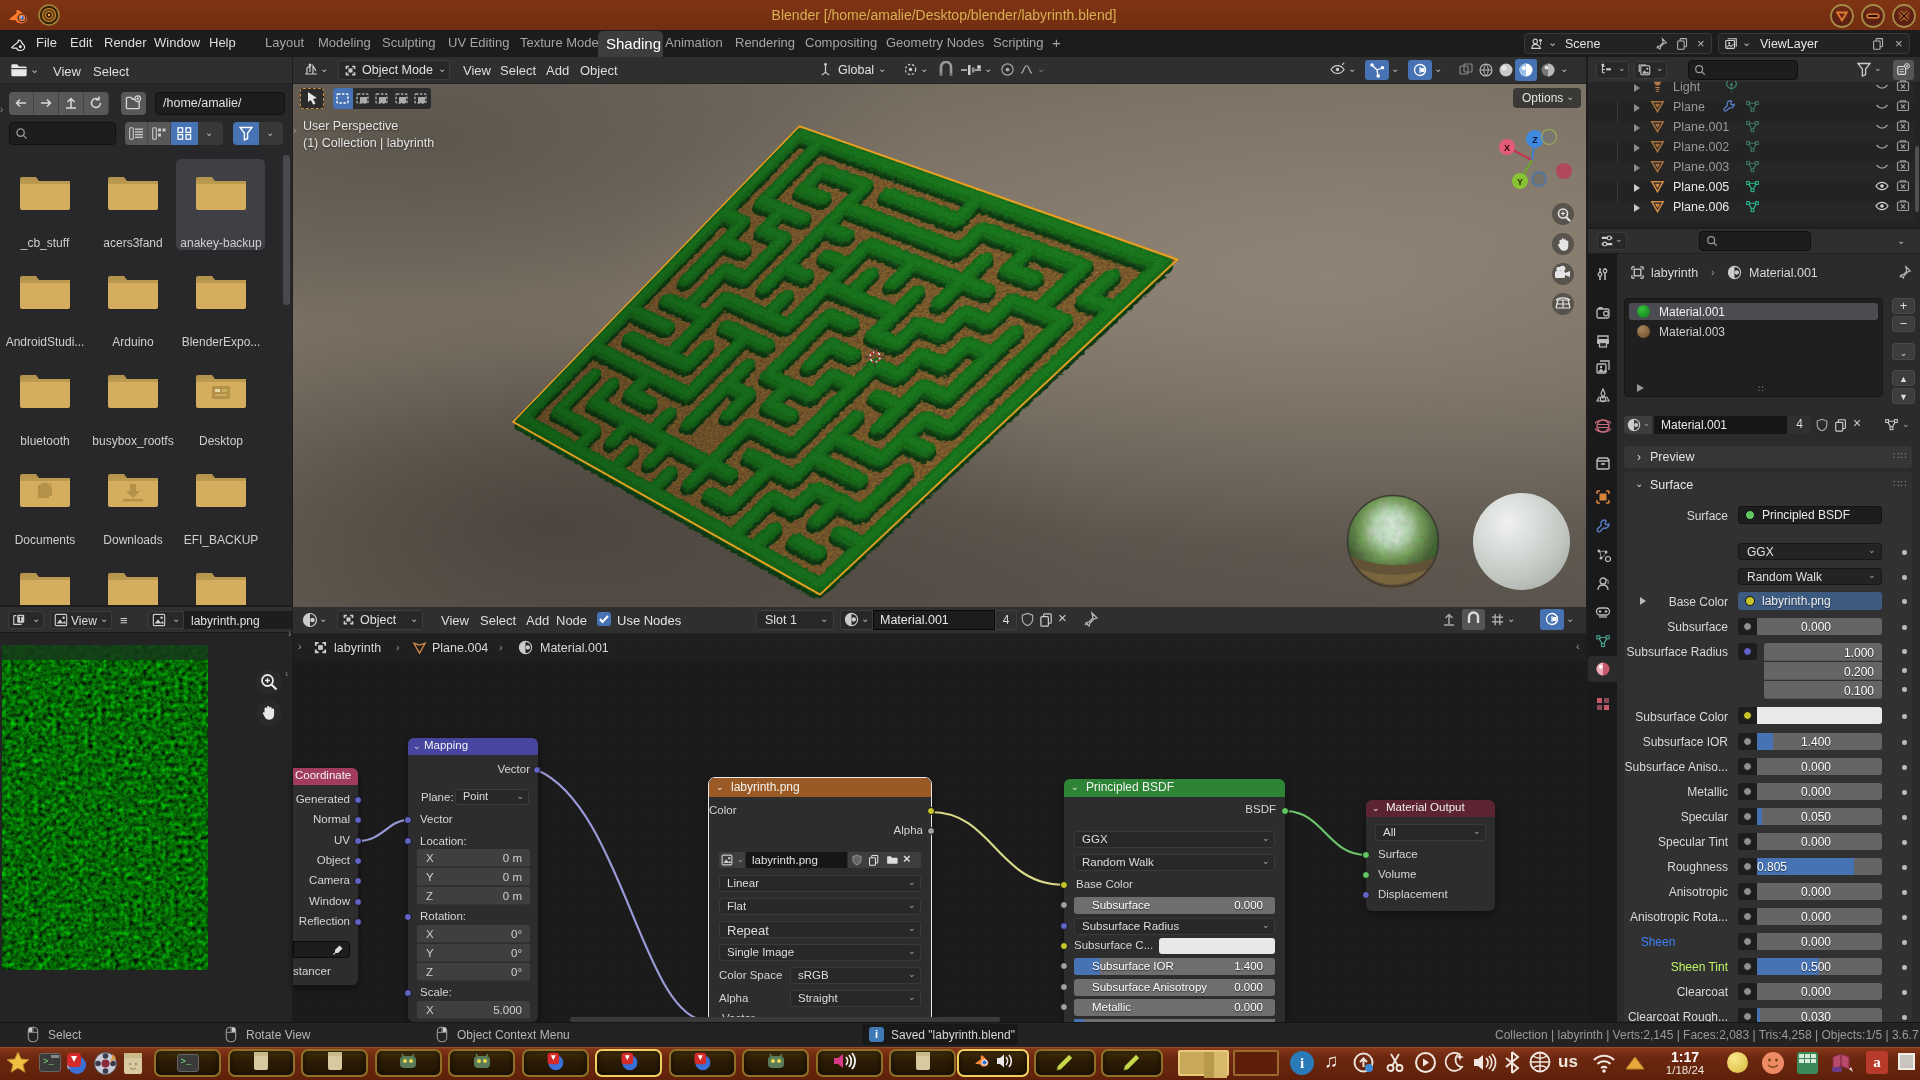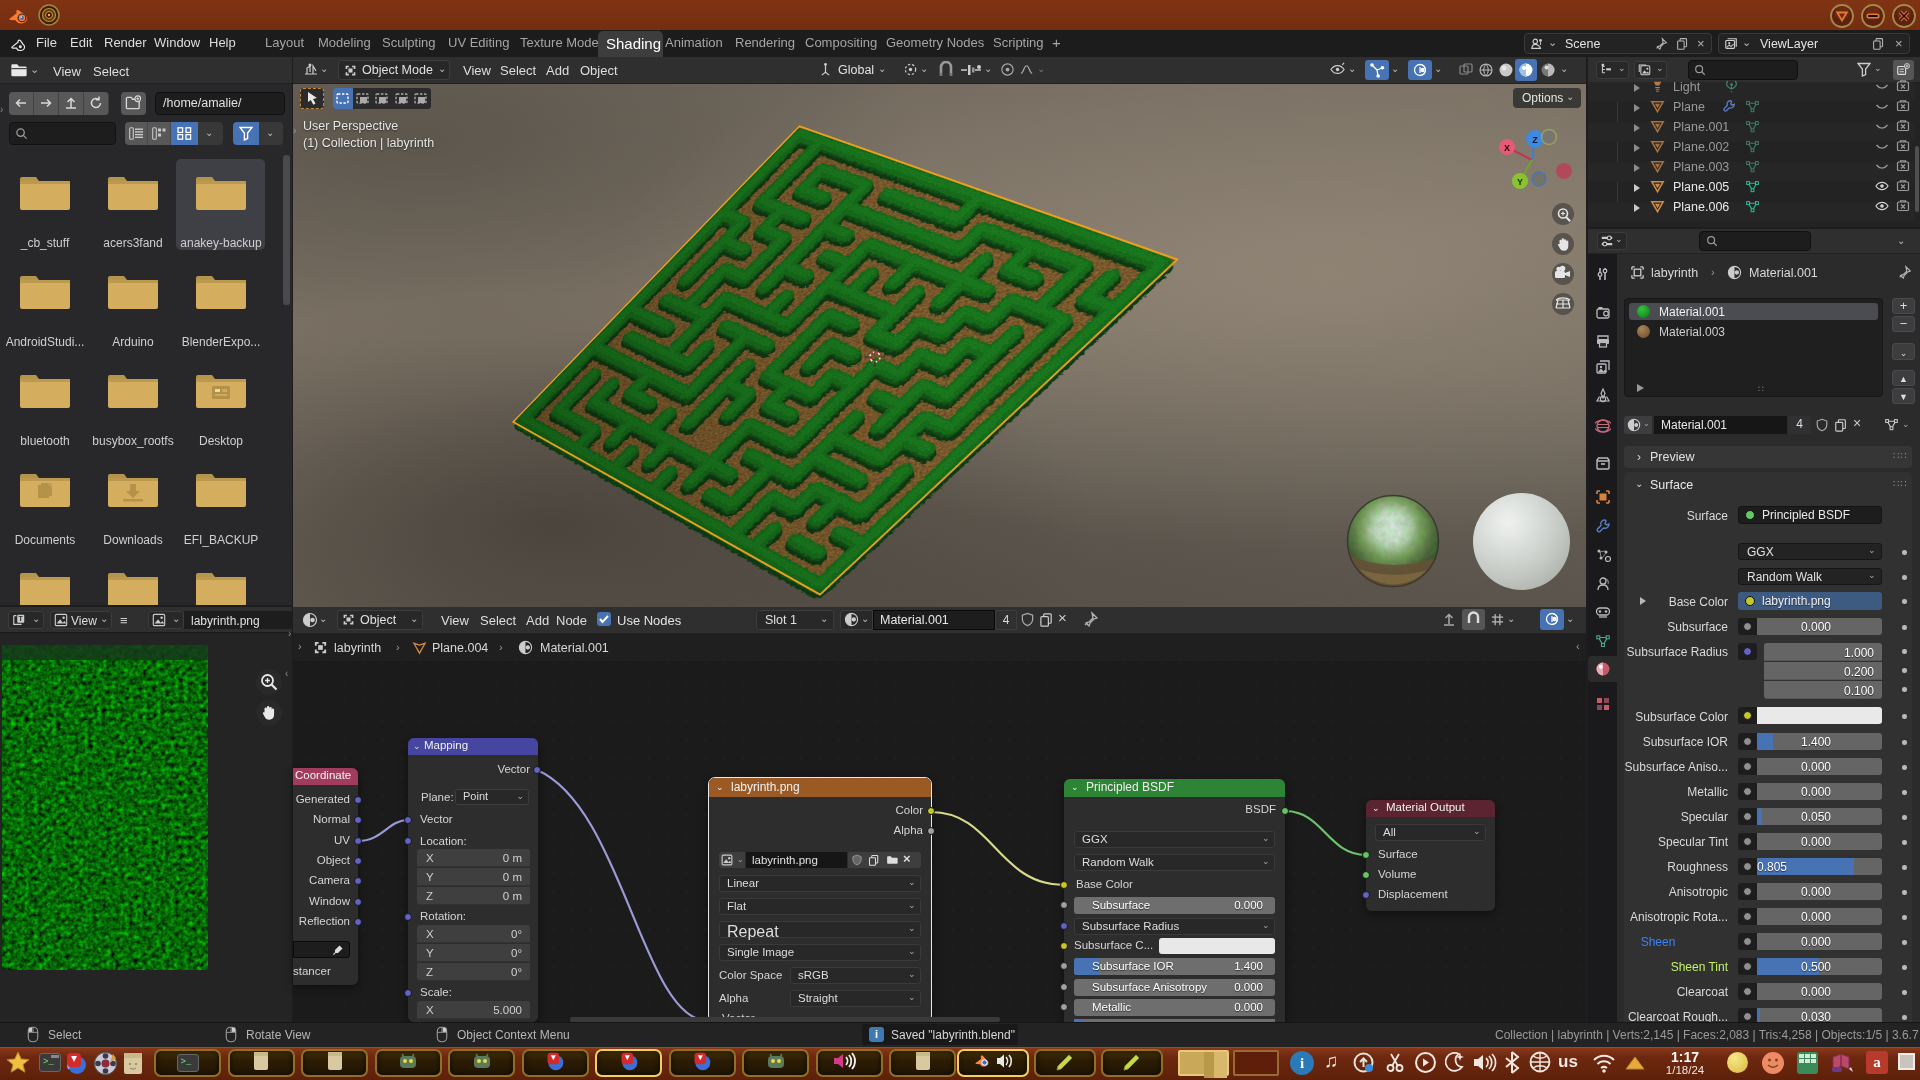--- a/index.html
+++ b/index.html
@@ -13,20 +13,21 @@
 <circle cx="16.6" cy="13.4" r="4.6" fill="#ff7a2f" stroke="#2a2a2a" stroke-width="1.4"></circle>
 <circle cx="16.6" cy="13.4" r="2.2" fill="#2f6fd0"></circle>
 <circle cx="15.6" cy="12.4" r="1.0" fill="#e8f0ff"></circle>
 </svg>
     <svg class="abs" style="left:38px;top:4px" width="22" height="22" viewBox="0 0 22 22">
 <circle cx="11" cy="11" r="10" fill="#3a2408" stroke="#a4843e" stroke-width="1.5"></circle>
 <circle cx="11" cy="11" r="6.5" fill="#6b3a10" stroke="#c08a30" stroke-width="1.2"></circle>
 <circle cx="11" cy="11" r="3.5" fill="#3a1a05" stroke="#d09a40" stroke-width="1"></circle>
 <circle cx="11" cy="11" r="1.2" fill="#e8b050"></circle>
 </svg>
+    <div class="abs" style="left:0;top:0;width:1888px;height:30px;display:flex;align-items:center;justify-content:center;color:#d8af52;font-size:14px">Blender [/home/amalie/Desktop/blender/labyrinth.blend]</div>
     <svg class="abs" style="left:1830px;top:4px" width="24" height="24" viewBox="0 0 24 24">
 <circle cx="12" cy="12" r="11" fill="#5d2113" stroke="#a58a45" stroke-width="1.8"></circle>
 <circle cx="12" cy="9" r="7" fill="#7a2e18" opacity="0.6"></circle>
       <path d="M7.2 8.5h9.6L12 16.5z" fill="none" stroke="#e07c30" stroke-width="1.8"></path>
     </svg>
     <svg class="abs" style="left:1861px;top:4px" width="24" height="24" viewBox="0 0 24 24">
 <circle cx="12" cy="12" r="11" fill="#5d2113" stroke="#a58a45" stroke-width="1.8"></circle>
 <circle cx="12" cy="9" r="7" fill="#7a2e18" opacity="0.6"></circle>
       <rect x="6.2" y="10.2" width="11.6" height="3.6" rx="1.8" fill="#1d0d05" stroke="#e07c30" stroke-width="1.6"></rect>
     </svg>
@@ -706,21 +707,21 @@
     <div class="abs" style="left:404px;top:989px;width:8px;height:8px;border-radius:50%;background:#6363c7;border:1px solid #151515"></div>
     <div class="abs" style="left:420px;top:986px;color:#d5d5d5;font-size:11.5px">Scale:</div>
     <div class="abs" style="left:417px;top:1001px;width:113px;height:18px;background:#3f3f3f;border-radius:3px 3px 0 0;border-bottom:1px solid #333"></div>
     <div class="abs" style="left:426px;top:1004px;color:#cfcfcf;font-size:11.5px">X</div>
     <div class="abs" style="left:417px;top:1004px;width:105px;text-align:right;color:#cfcfcf;font-size:11.5px">5.000</div>
     <div class="abs" style="left:709px;top:778px;width:222px;height:244px;background:#2e2e2ef2;border-radius:6px;box-shadow:0 3px 10px #0008;outline:1.4px solid #e8e8e8"></div>
     <div class="abs" style="left:709px;top:778px;width:222px;height:19px;background:#9b5a24;border-radius:6px 6px 0 0">
       <div style="color:#f2f2f2;font-size:12px;margin:2px 0 0 22px">labyrinth.png</div>
       <div style="position:absolute;left:7px;top:4px;color:#eee;font-size:9px">⌄</div>
     </div>
-    <div class="abs" style="left:709px;top:804px;width:214px;text-align:right;color:#d5d5d5;font-size:11.5px">Color</div>
+    <div class="abs" style="left:709px;top:804px;width:214px;text-align:left;color:#d5d5d5;font-size:11.5px">Color</div>
     <div class="abs" style="left:927px;top:807px;width:8px;height:8px;border-radius:50%;background:#c7c729;border:1px solid #151515"></div>
     <div class="abs" style="left:709px;top:824px;width:214px;text-align:right;color:#d5d5d5;font-size:11.5px">Alpha</div>
     <div class="abs" style="left:927px;top:827px;width:8px;height:8px;border-radius:50%;background:#a0a0a0;border:1px solid #151515"></div>
     <div class="abs" style="left:719px;top:852px;width:27px;height:16px;background:#3e3e3e;border-radius:3px 0 0 3px;border-right:1px solid #2c2c2c"></div>
     <svg class="abs" style="left:721px;top:854px" width="12" height="12" viewBox="0 0 16 16">
       <rect x="1.5" y="1.5" width="13" height="13" rx="1.5" fill="none" stroke="#ccc" stroke-width="1.5"></rect>
       <circle cx="11" cy="5.5" r="1.6" fill="#ccc"></circle>
       <path d="M3 12l4-5 3 4 2-2 2 3z" fill="#ccc"></path>
     </svg>
     <div class="abs" style="left:737px;top:855px;color:#aaa;font-size:8px">⌄</div>
@@ -738,21 +739,21 @@
       <path d="M1.5 4a1 1 0 011-1h4l1.5 2h6.5a1 1 0 011 1v6a1 1 0 01-1 1h-12a1 1 0 01-1-1z" fill="#ddd"></path>
     </svg>
     <div class="abs" style="left:903px;top:851px;color:#ddd;font-size:13px;font-weight:bold">×</div>
     <div class="abs" style="left:719px;top:875px;width:202px;height:17px;background:#282828;border:1px solid #3a3a3a;border-radius:3px"></div>
     <div class="abs" style="left:727px;top:877px;color:#ddd;font-size:11.5px">Linear</div>
     <div class="abs" style="left:908px;top:877px;color:#aaa;font-size:9px">⌄</div>
     <div class="abs" style="left:719px;top:898px;width:202px;height:17px;background:#282828;border:1px solid #3a3a3a;border-radius:3px"></div>
     <div class="abs" style="left:727px;top:900px;color:#ddd;font-size:11.5px">Flat</div>
     <div class="abs" style="left:908px;top:900px;color:#aaa;font-size:9px">⌄</div>
     <div class="abs" style="left:719px;top:921px;width:202px;height:17px;background:#282828;border:1px solid #3a3a3a;border-radius:3px"></div>
-    <div class="abs" style="left:727px;top:923px;color:#ddd;font-size:16px">Repeat</div>
+    <div class="abs" style="left:727px;top:923px;color:#ddd;font-size:13px">Repeat</div>
     <div class="abs" style="left:908px;top:923px;color:#aaa;font-size:9px">⌄</div>
     <div class="abs" style="left:719px;top:944px;width:202px;height:17px;background:#282828;border:1px solid #3a3a3a;border-radius:3px"></div>
     <div class="abs" style="left:727px;top:946px;color:#ddd;font-size:11.5px">Single Image</div>
     <div class="abs" style="left:908px;top:946px;color:#aaa;font-size:9px">⌄</div>
     <div class="abs" style="left:719px;top:969px;color:#d5d5d5;font-size:11.5px">Color Space</div>
     <div class="abs" style="left:790px;top:967px;width:131px;height:17px;background:#282828;border:1px solid #3a3a3a;border-radius:3px"></div>
     <div class="abs" style="left:798px;top:969px;color:#ddd;font-size:11.5px">sRGB</div>
     <div class="abs" style="left:908px;top:969px;color:#aaa;font-size:9px">⌄</div>
     <div class="abs" style="left:719px;top:992px;color:#d5d5d5;font-size:11.5px">Alpha</div>
     <div class="abs" style="left:790px;top:990px;width:131px;height:17px;background:#282828;border:1px solid #3a3a3a;border-radius:3px"></div>

